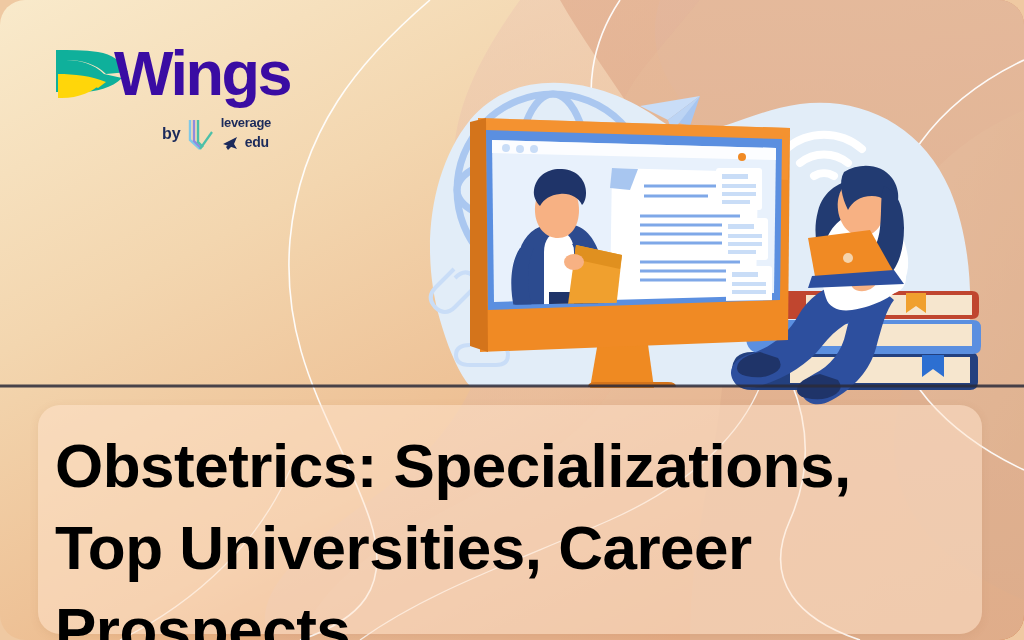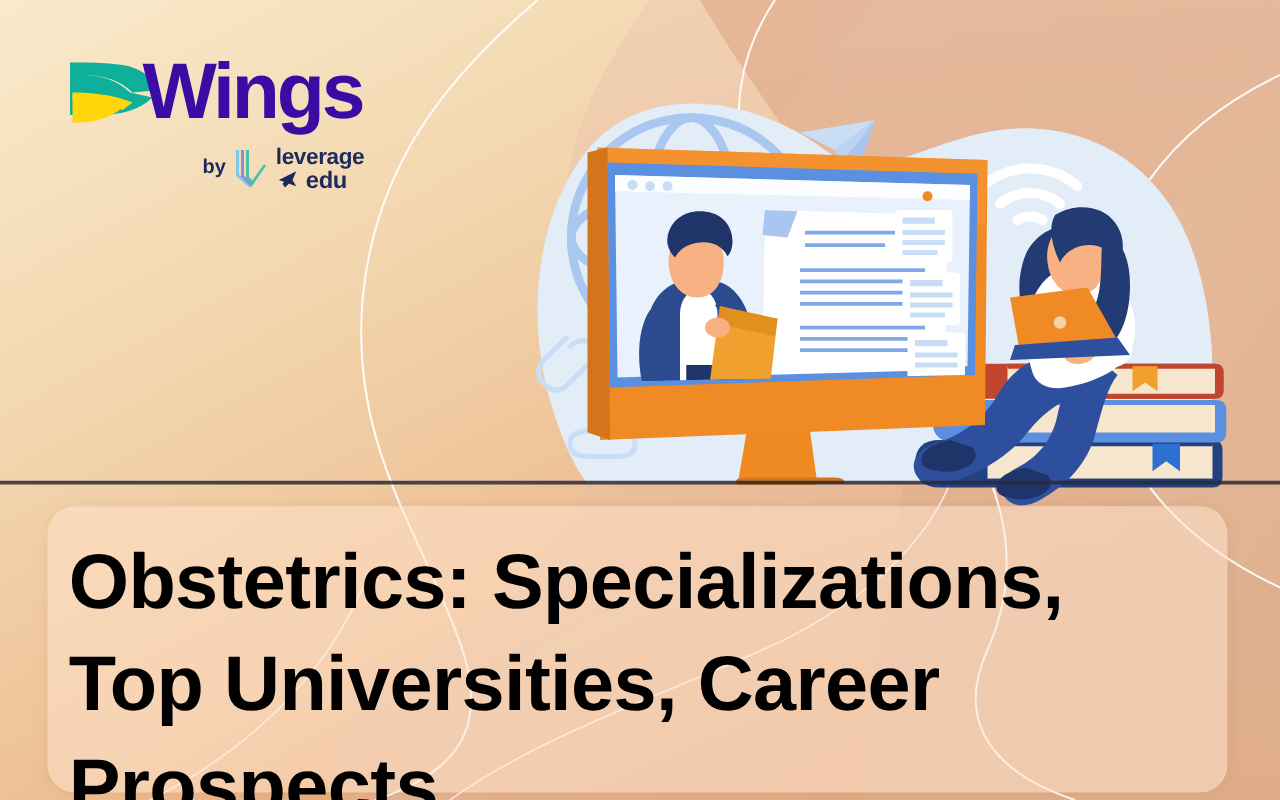--- a/index.html
+++ b/index.html
@@ -5,20 +5,21 @@
   * { margin:0; padding:0; box-sizing:border-box; }
   html,body { width:1024px; height:640px; overflow:hidden; }
   body {
     font-family: "Liberation Sans", sans-serif;
     background:#EFC9A2;
   }
   #stage {
     position:relative;
     width:1024px; height:640px;
     overflow:hidden;
+    border-radius:25px;
   }
   #bg-svg, #art-svg {
     position:absolute; left:0; top:0;
     width:1024px; height:640px;
     display:block;
   }
   
   #logo-block {
     position:absolute; left:42px; top:46px;
     width:250px; height:122px;
@@ -42,26 +43,26 @@
   }
   #logo-by {
     font-size:16px; font-weight:bold; color:#1B2A5B;
   }
   #leverage-mark { width:28px; height:33px; display:block; }
   #leverage-text {
     position:relative; width:110px; height:36px;
   }
   #lev-word {
     position:absolute; left:0; top:0;
-    font-size:18px; font-weight:bold; color:#1B2A5B;
+    font-size:13px; font-weight:bold; color:#1B2A5B;
     letter-spacing:-0.3px; line-height:1;
   }
   #edu-word {
     position:absolute; left:24px; top:19px;
-    font-size:19px; font-weight:bold; color:#1B2A5B;
+    font-size:14px; font-weight:bold; color:#1B2A5B;
     letter-spacing:-0.3px; line-height:1;
   }
   #lev-rocket {
     position:absolute; left:0px; top:18px;
     width:20px; height:18px;
   }
   
   #title-card {
     position:absolute;
     left:38px; top:393px; width:944px; height:229px;

